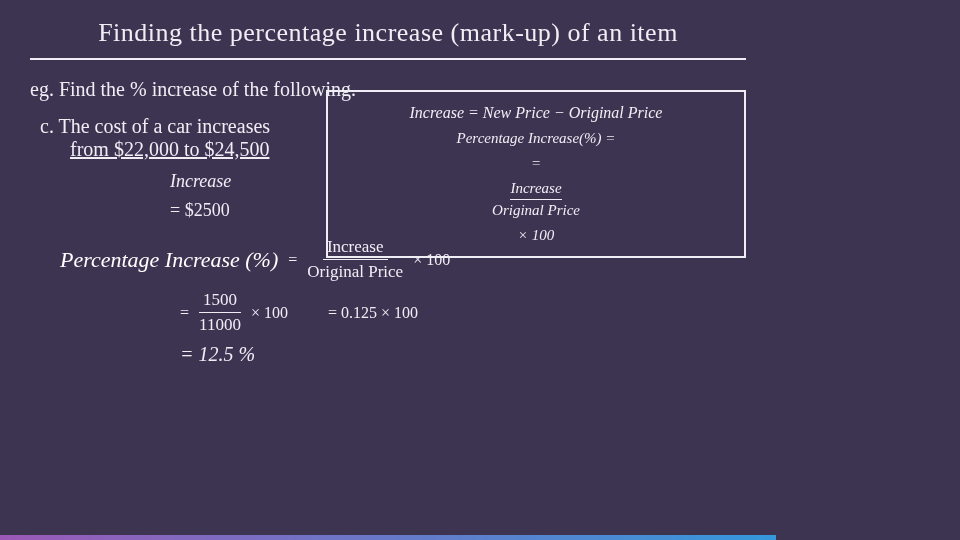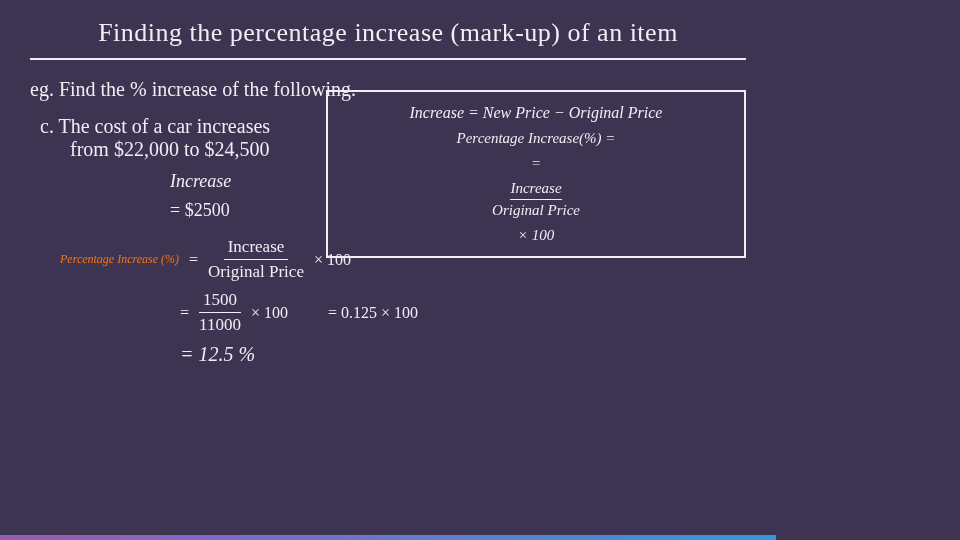--- a/index.html
+++ b/index.html
@@ -56,20 +56,21 @@
       font-size: 20px;
       color: #f0eef5;
       padding-left: 10px;
     }
 
     .problem-sub {
       font-size: 20px;
       color: #f0eef5;
       padding-left: 40px;
       margin-bottom: 8px;
+      text-decoration: underline;
     }
 
     
     .formula-box {
       border: 2px solid #f0eef5;
       padding: 12px 18px;
       background: transparent;
       display: inline-block;
       position: absolute;
       right: 0;
@@ -130,22 +131,22 @@
     }
 
     
     .second-section {
       margin-top: 16px;
       padding-left: 0px;
     }
 
     .perc-label {
       font-style: italic;
-      color: #f97316;
-      font-size: 12px;
+      color: #ffffff;
+      font-size: 22px;
     }
 
     .math-row {
       display: flex;
       align-items: center;
       gap: 10px;
       margin-bottom: 8px;
       padding-left: 0px;
     }
 

